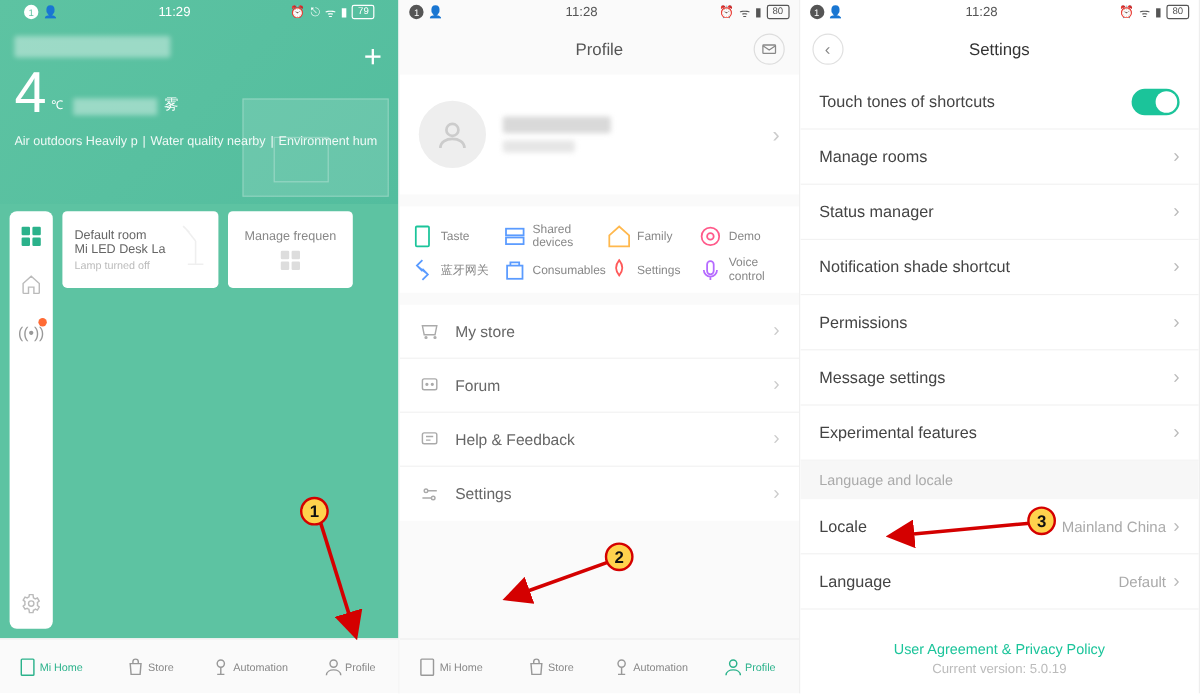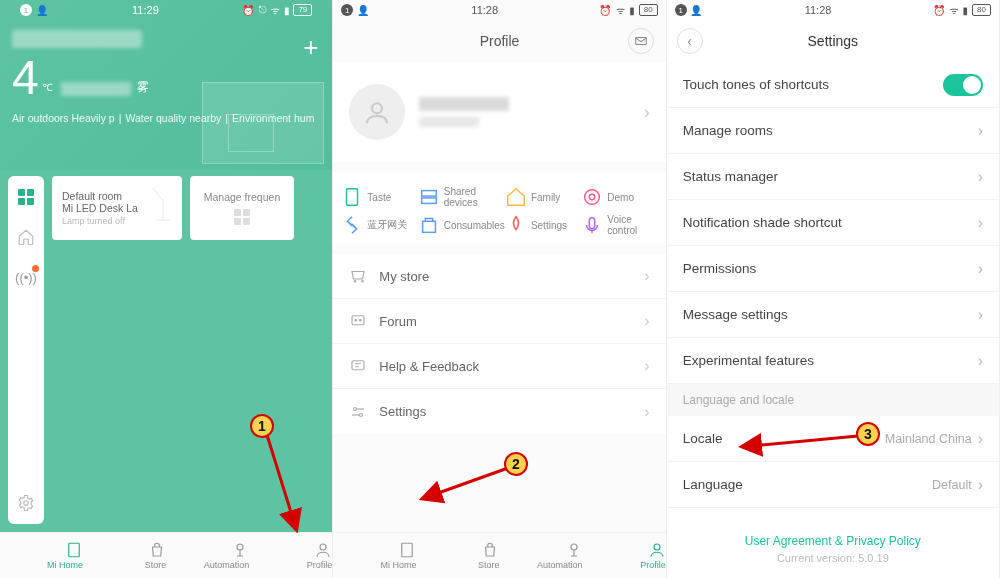--- a/index.html
+++ b/index.html
@@ -44,21 +44,21 @@
   .card-title{ font-size:10.5px; color:#666;}
   .card-sub{ font-size:10.5px; color:#666;}
   .card-status{ font-size:9px; color:#bbb; margin-top:2px;}
   .card .lamp{ position:absolute; right:6px; top:8px; width:26px; height:40px; opacity:0.3;}
   .card2{ width:104px; display:flex; flex-direction:column; align-items:center; gap:6px;}
   .card2 .mg-grid{ display:grid; grid-template-columns:7px 7px; grid-template-rows:7px 7px; gap:2px;}
   .card2 .mg-grid span{ background:#ddd; border-radius:1px;}
 
   
   .tabs{ height:46px; background:#fafafa; border-top:1px solid #eee; display:flex; }
-  .tab{ flex:1; display:flex; flex-direction:column; align-items:flex-end; justify-content:center; gap:1px; font-size:9px; color:#888;}
+  .tab{ flex:1; display:flex; flex-direction:row; align-items:center; justify-content:center; gap:1px; font-size:9px; color:#888;}
   .tab.active{ color:#2bb28b;}
   .tab svg, .tab .ticon{ width:18px; height:18px; }
 
   
   .s2 { background:#fafafa; }
   .s2-header{ height:42px; display:flex; align-items:center; justify-content:center; position:relative; background:#fafafa; font-size:14px; color:#555;}
   .s2-mail{ position:absolute; right:12px; width:26px; height:26px; border:1px solid #ddd; border-radius:50%; display:flex; align-items:center; justify-content:center; color:#888; font-size:13px;}
   .s2-user{ background:#fff; padding:22px 16px; display:flex; align-items:center; gap:14px;}
   .avatar{ width:56px; height:56px; border-radius:50%; background:#eee; display:flex; align-items:center; justify-content:center; color:#ccc;}
   .user-name-blur{ width:90px; height:14px; background:#d9d9d9; filter:blur(2px); border-radius:2px;}

